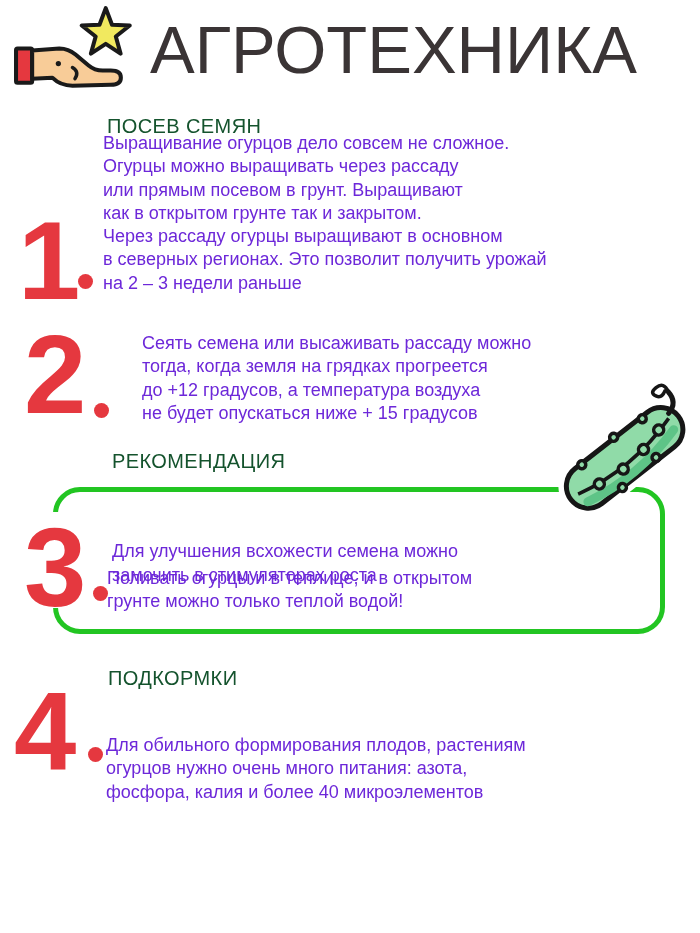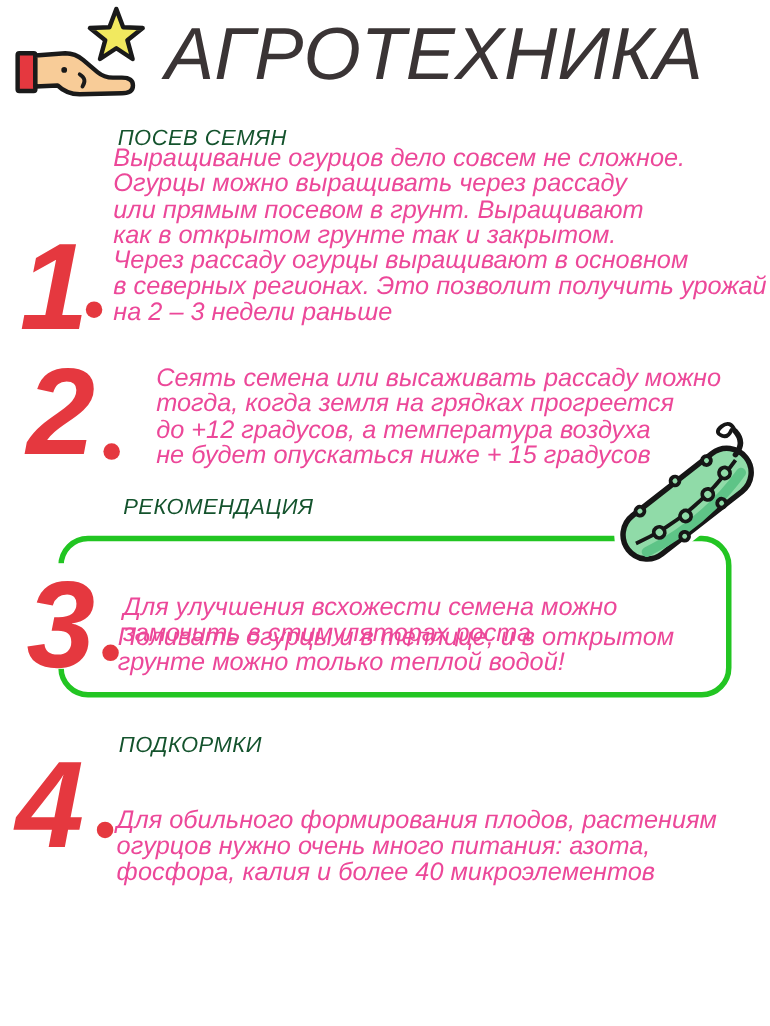--- a/index.html
+++ b/index.html
@@ -2,41 +2,40 @@
 <html lang="ru"><head>
 <meta charset="utf-8">
 <style>
   * { margin:0; padding:0; box-sizing:border-box; }
   html,body { background:#ffffff; }
   .page {
     position:relative; width:700px; height:933px; margin:0 auto;
     background:#ffffff; overflow:hidden;
     font-family:"Liberation Sans", sans-serif;
     color:#2b2829;
-    font-style:italic;
   }
   .abs { position:absolute; }
 
   
   .title {
     left:150px; top:16px;
     font-size:67px; line-height:1; font-weight:400;
     color:#3a3435; letter-spacing:0px; white-space:nowrap;
   }
   .hand-icon { left:12px; top:6px; width:126px; height:106px; }
 
   
   .h-small {
     font-size:20px; font-weight:400; letter-spacing:0.4px;
     color:#14532d; white-space:nowrap;
   }
   
   .body-text {
-    font-size:23px; line-height:23.3px; white-space:pre-line;
-    color:#ec4899;
+    font-size:18px; line-height:23.3px; white-space:pre-line;
+    color:#6d28d9;
   }
 
   
   .bignum {
     font-size:112px; line-height:1; font-weight:700;
     color:#e5383f; white-space:nowrap;
   }
   .num-dot {
     width:15px; height:15px; border-radius:50%;
     background:#e5383f; z-index:3;

